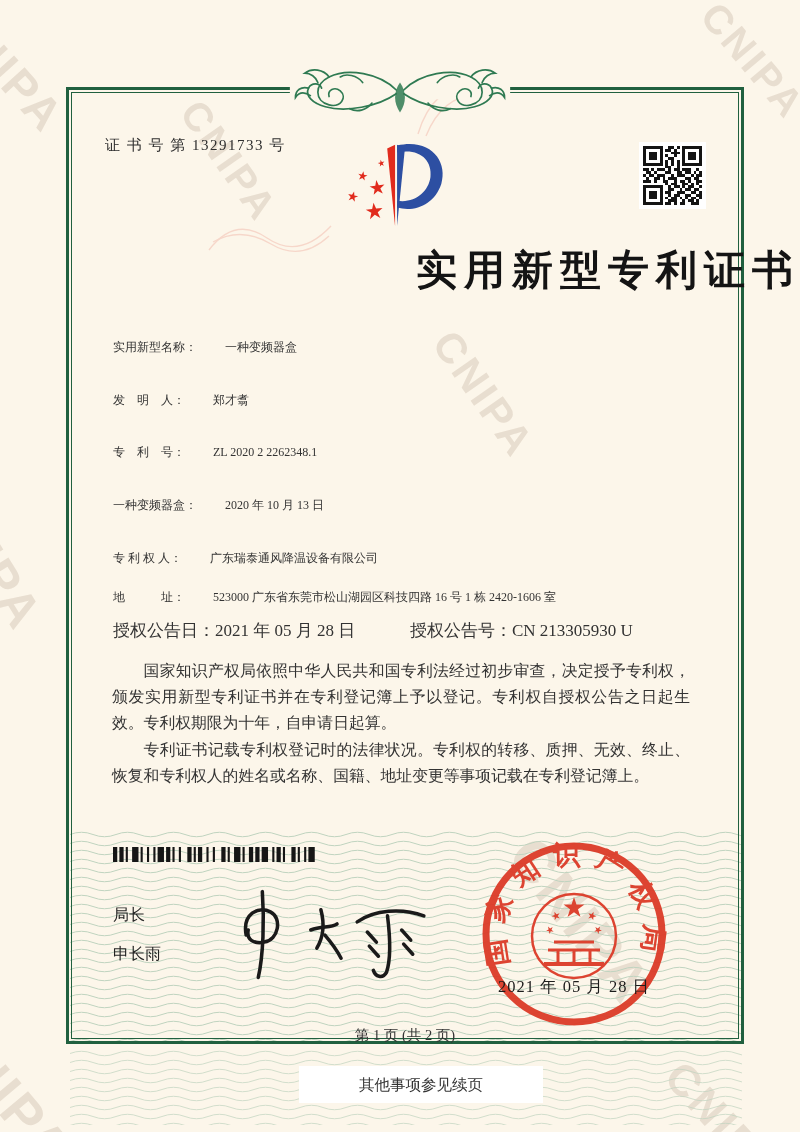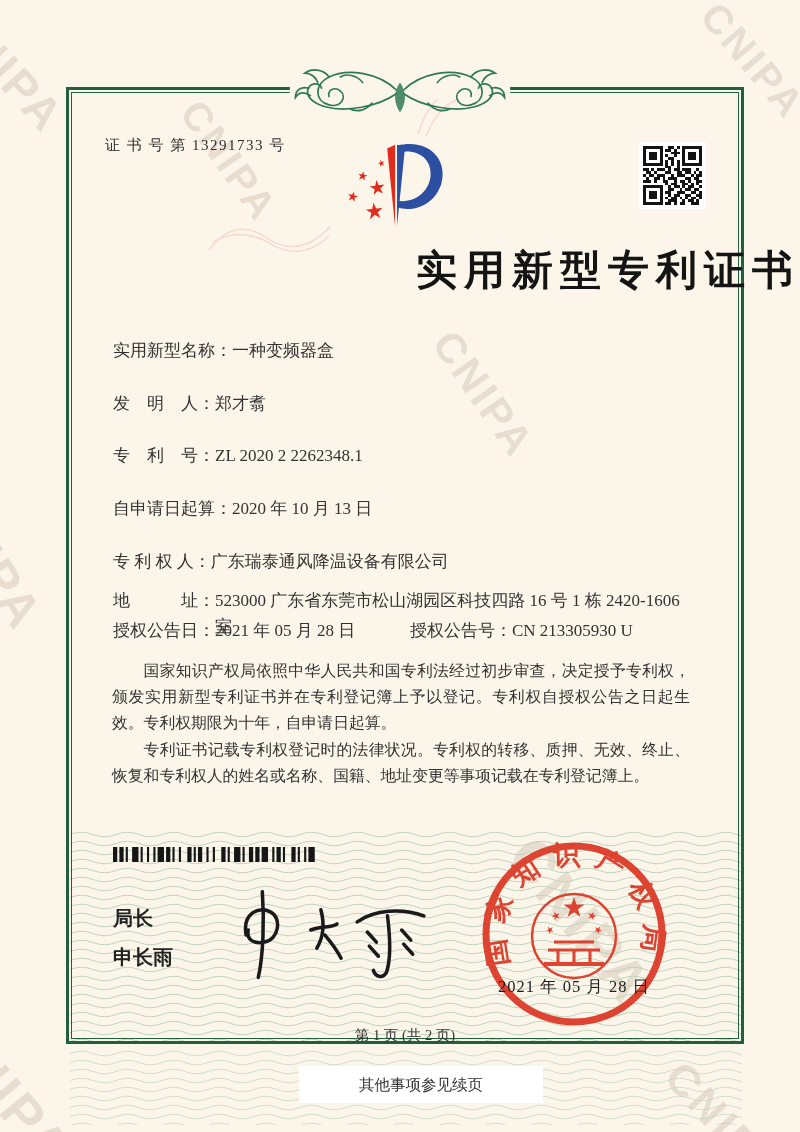--- a/index.html
+++ b/index.html
@@ -29,32 +29,32 @@
   .orn{position:absolute;left:283px;top:62px;width:234px;height:56px;z-index:2;}
   .accent{position:absolute;opacity:.16;z-index:1;}
   .cert-no{position:absolute;left:105px;top:136px;font-size:15px;letter-spacing:1.5px;color:#2e2e2e;z-index:2;}
   .logo{position:absolute;left:340px;top:131px;width:118px;height:102px;z-index:2;}
   .qr{position:absolute;left:639px;top:142px;width:67px;height:67px;background:#fff;padding:4px;z-index:2;}
   .qr svg{width:100%;height:100%;fill:#141414;shape-rendering:crispEdges;display:block;}
   .title{
     position:absolute;left:0;top:243px;width:800px;text-align:right;
     font-size:41px;font-weight:700;letter-spacing:7px;color:var(--title_color);z-index:2;
   }
-  .frow{position:absolute;left:113px;width:580px;display:flex;font-size:17px;line-height:1.55;z-index:2;}
+  .frow{position:absolute;left:113px;width:580px;display:flex;font-size:12px;line-height:1.55;z-index:2;gap:28px;}
   .frow .lab{white-space:pre;flex:none;}
   .frow .val{flex:1;}
   .grant-row{position:absolute;left:113px;top:619px;width:580px;font-size:17px;z-index:2;}
   .grant-no{position:absolute;left:297px;top:0;}
   .paras{position:absolute;left:112px;top:658px;width:578px;font-size:15.8px;line-height:1.66;
     text-align:justify;z-index:2;}
   .paras p{text-indent:2em;}
   .barcode{position:absolute;left:113px;top:847px;width:206px;height:15px;z-index:2;}
   .barcode svg{width:100%;height:100%;fill:var(--barcode_color);display:block;}
   .signer{position:absolute;left:113px;z-index:2;font-family:"Liberation Sans","DejaVu Sans",sans-serif;
-    font-size:20px;font-weight:700;color:#222;}
+    font-size:16px;font-weight:400;color:#222;}
   .sig{position:absolute;left:228px;top:876px;width:212px;height:108px;z-index:2;}
   .seal{position:absolute;left:478px;top:838px;width:192px;height:192px;z-index:3;opacity:.95;}
   .seal-date{position:absolute;left:478px;top:976px;width:192px;text-align:center;font-size:16.5px;
     letter-spacing:1px;color:#1c1c1c;z-index:4;}
   .page-info{position:absolute;left:66px;top:1026px;width:678px;text-align:center;font-size:14.5px;z-index:2;}
   .cont-box{position:absolute;left:299px;top:1066px;width:244px;height:37px;background:#ffffff;
     text-align:center;line-height:37px;font-size:15.5px;color:#333;z-index:3;}
 </style>
 </head>
 <body>
@@ -386,21 +386,21 @@
   </div>
   <div class="frow" style="top:391px;">
     <span class="lab">发　明　人：</span>
     <span class="val">郑才翥</span>
   </div>
   <div class="frow" style="top:443px;">
     <span class="lab">专　利　号：</span>
     <span class="val">ZL 2020 2 2262348.1</span>
   </div>
   <div class="frow" style="top:496px;">
-    <span class="lab">自申请日起算：</span>
+    <span class="lab">一种变频器盒：</span>
     <span class="val">2020 年 10 月 13 日</span>
   </div>
   <div class="frow" style="top:549px;">
     <span class="lab">专 利 权 人：</span>
     <span class="val">广东瑞泰通风降温设备有限公司</span>
   </div>
   <div class="frow" style="top:588px;width:578px;">
     <span class="lab">地　　　址：</span>
     <span class="val">523000 广东省东莞市松山湖园区科技四路 16 号 1 栋 2420-1606 室</span>
   </div>

